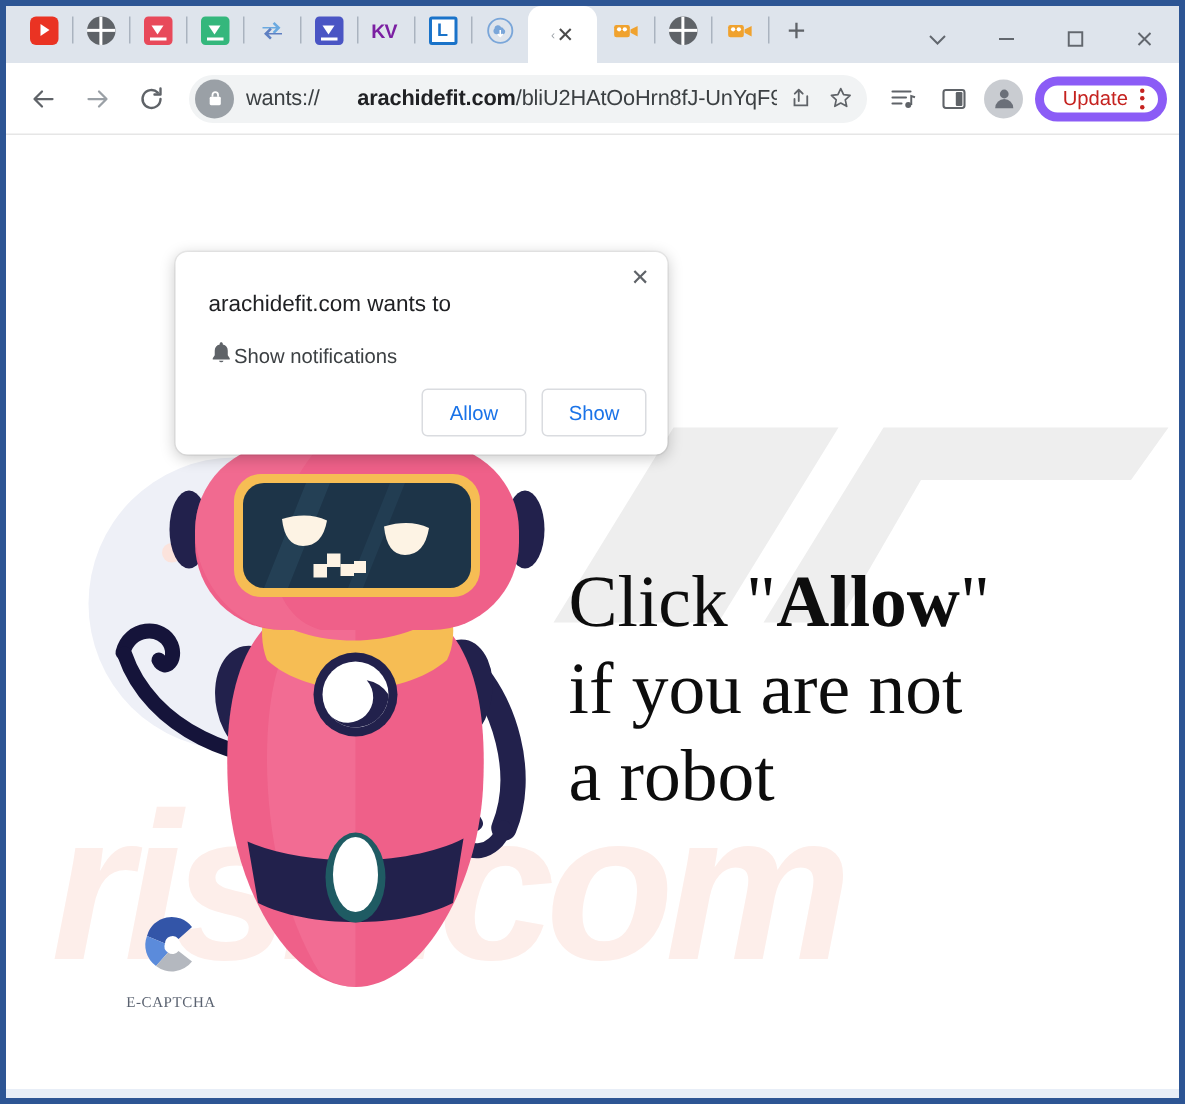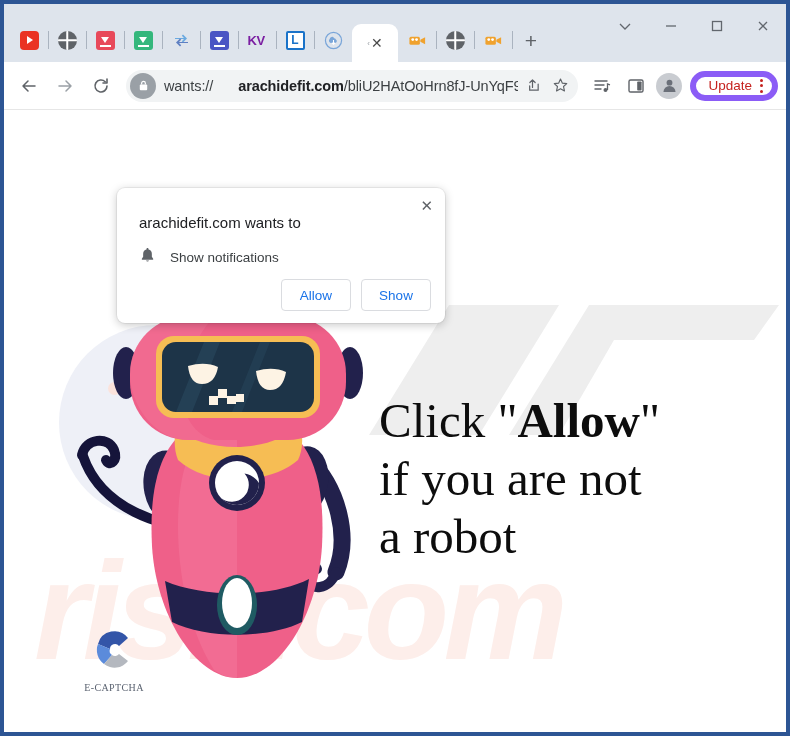--- a/index.html
+++ b/index.html
@@ -12,21 +12,21 @@
     position: relative;
     width: 790px; height: 736px;
     border: 4px solid #2d5594;
     background: #e8eef7;
     overflow: hidden;
   }
 
   
   .tabstrip {
     position: relative;
-    height: 58px;
+    height: 38px;
     background: #dee4ec;
     display: flex; align-items: flex-end;
     padding-left: 6px;
   }
   .tab-icons { display: flex; align-items: center; height: 44px; }
   .tab-item {
     width: 38px; height: 44px;
     display: flex; align-items: center; justify-content: center;
     position: relative;
   }
@@ -197,21 +197,21 @@
   .dlg-close {
     position: absolute; right: 12px; top: 10px;
     font-size: 15px; color: #5f6368; line-height: 1;
   }
   .dlg-title {
     position: absolute; left: 22px; top: 26px;
     font-size: 15px; color: #202124;
   }
   .dlg-row {
     position: absolute; left: 22px; top: 58px;
-    display: flex; align-items: center; gap: 14px;
+    display: flex; align-items: center; 
   }
   .dlg-row-text { font-size: 13.5px; color: #3c4043; }
   .dlg-actions {
     position: absolute; right: 14px; bottom: 12px;
     display: flex; gap: 10px;
   }
   .dlg-btn {
     min-width: 70px; height: 32px;
     border: 1px solid #dadce0; border-radius: 4px;
     background: #fff; color: #1a73e8;

